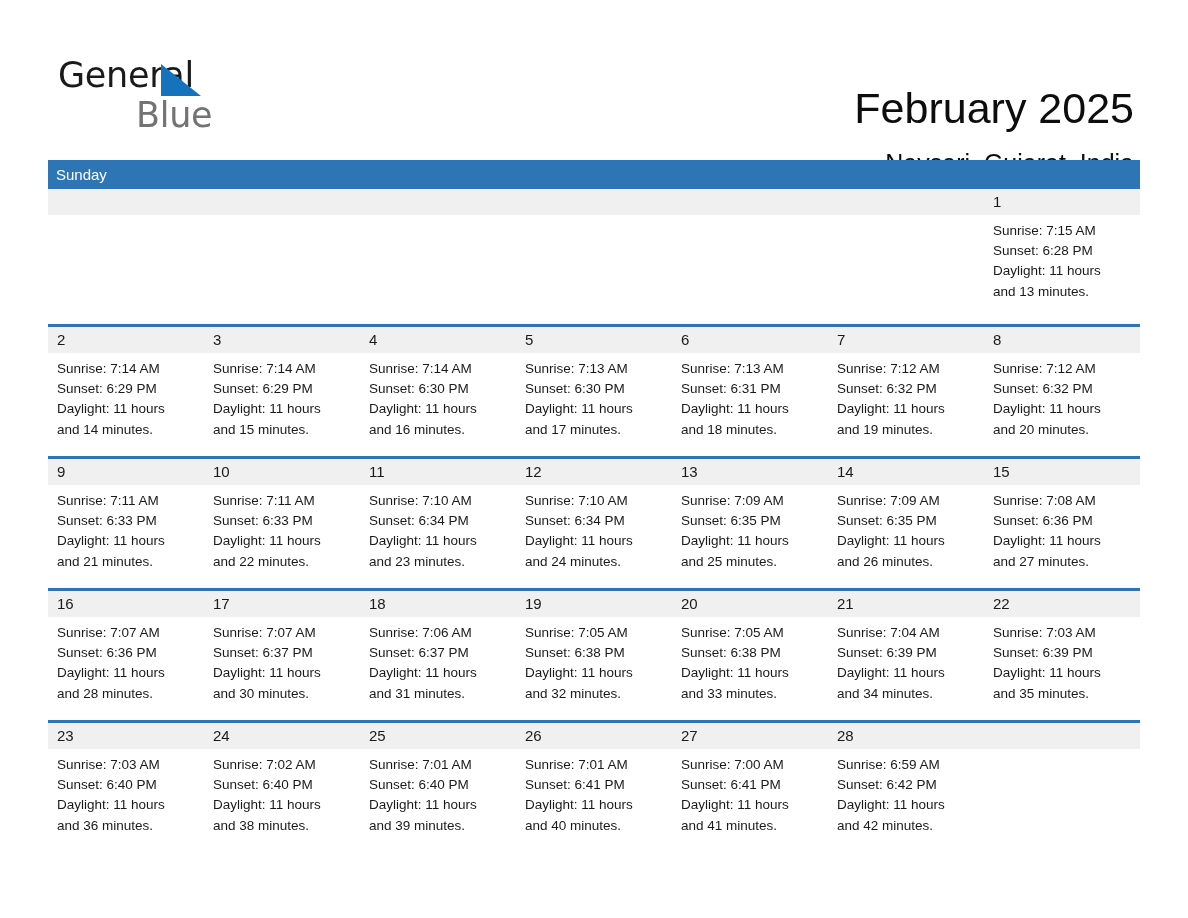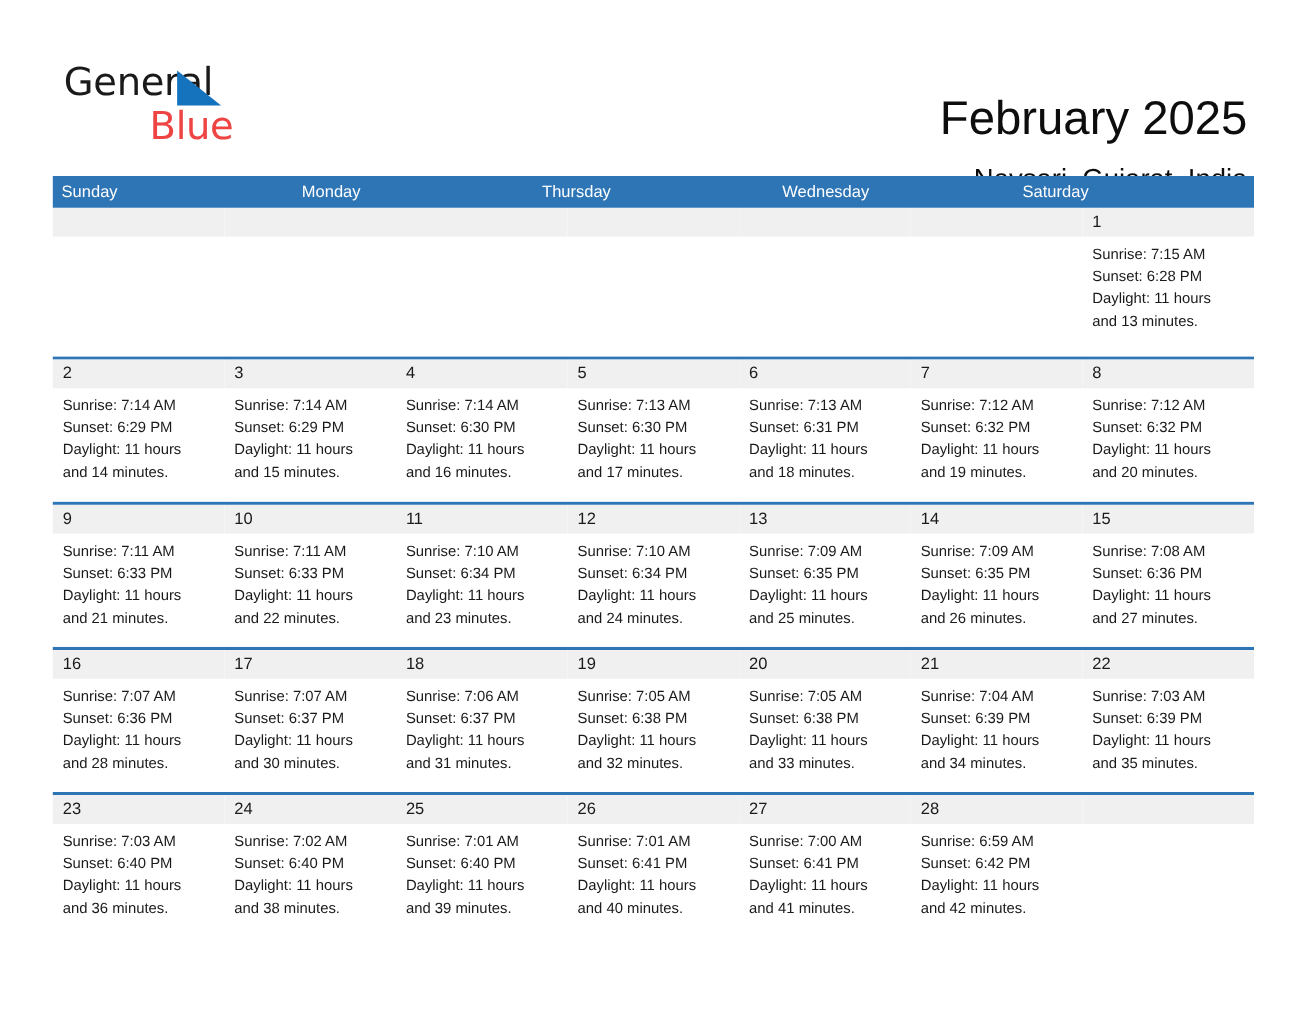--- a/index.html
+++ b/index.html
@@ -55,21 +55,21 @@
     height: 0;
     border-left: 40px solid #1573BE;
     border-top: 32px solid transparent;
   }
   .logo-blue {
     position: absolute;
     left: 78px;
     top: 40px;
     font-size: 35px;
     line-height: 42px;
-    color: #ef4444;
+    color: #737373;
     letter-spacing: -0.3px;
     font-family: "DejaVu Sans", sans-serif;
     font-weight: 400;
   }
   .title-block {
     position: absolute;
     right: 6px;
     top: 0;
     text-align: right;
   }
@@ -96,20 +96,21 @@
   .calendar {
     position: absolute;
     left: 48px;
     top: 160px;
     width: 1092px;
   }
   .dow-row {
     display: flex;
     background: #2E75B6;
     height: 29px;
+    flex-direction: column;
   }
   .dow {
     flex: 1 1 0;
     color: #ffffff;
     font-size: 15px;
     line-height: 29px;
     padding-left: 8px;
     box-sizing: border-box;
     white-space: nowrap;
     font-family: "Liberation Sans", sans-serif;

